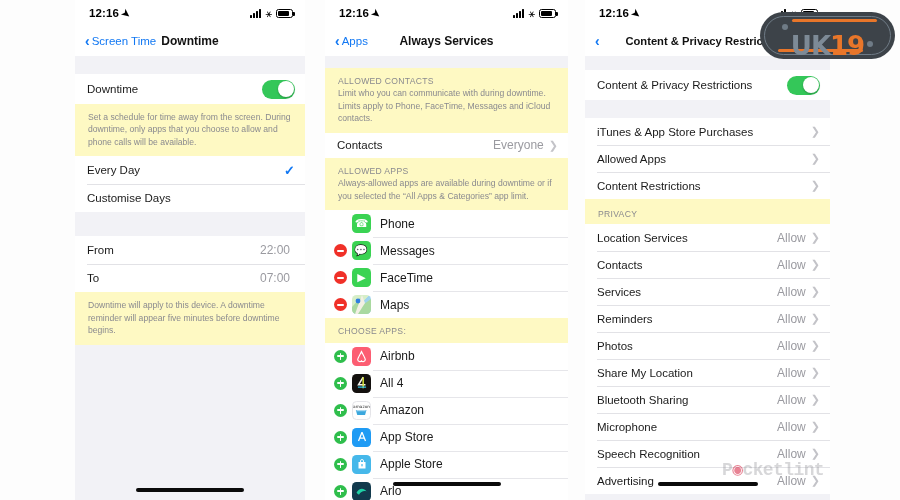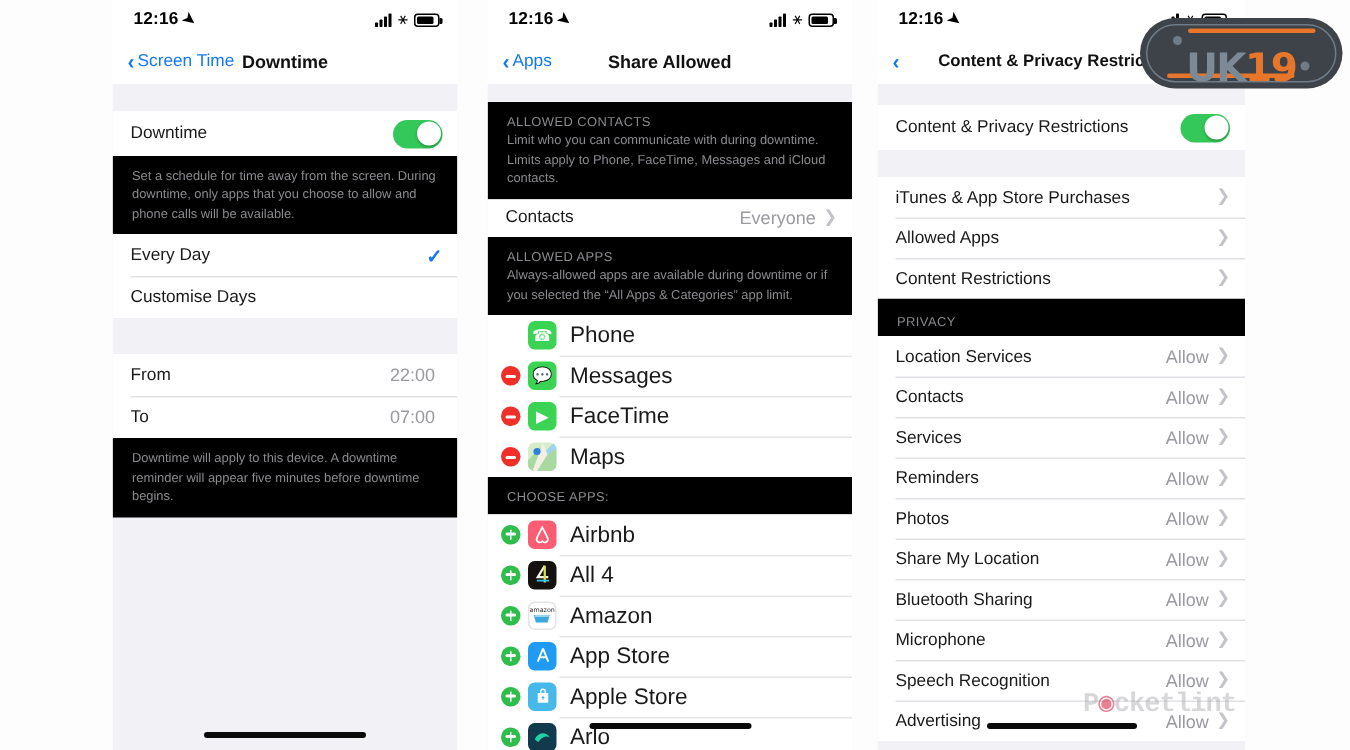--- a/index.html
+++ b/index.html
@@ -63,42 +63,42 @@
   .row + .row::before {
     content:""; position:absolute; left:12px; right:0; top:0; height:1px; background:#e2e2e6;
   }
   .row .label { flex:1; white-space:nowrap; overflow:hidden; text-overflow:ellipsis; }
   .row .value { color:#9a9aa0; font-size:12px; margin-right:5px; }
   .chev-r { color:#c3c3c8; font-size:11px; line-height:1; }
   .check { color:#1278f3; font-size:13px; font-weight:bold; }
 
   .footnote, .header-note {
     padding:7px 13px 8px; font-size:8.6px; line-height:1.45;
-    color:#8a8a8f; background:#000000;
+    color:#8a8a8f; background:#fef9c3;
   }
   .header-note .cap { display:block; color:#8a8a8f; letter-spacing:.3px; }
 
   
   .toggle { width:33px; height:19px; border-radius:10px; background:#34c759; position:relative; flex:0 0 auto; cursor:pointer; }
   .toggle b { position:absolute; top:1.5px; right:1.5px; width:16px; height:16px; border-radius:50%; background:#fff; box-shadow:0 1px 2px rgba(0,0,0,.28); }
 
   
   .approw { display:flex; align-items:center; min-height:27px; padding:0 10px 0 9px; background:#fff; position:relative; font-size:11.5px; }
   .approw + .approw::before { content:""; position:absolute; left:48px; right:0; top:0; height:1px; background:#e6e6ea; }
   .badge { width:13px; height:13px; border-radius:50%; flex:0 0 auto; position:relative; margin-right:5px; cursor:pointer; }
   .badge.minus { background:#f03028; }
   .badge.plus  { background:#2fbe4c; }
   .badge::before { content:""; position:absolute; left:3px; right:3px; top:5.8px; height:1.6px; background:#fff; border-radius:1px; }
   .badge.plus::after { content:""; position:absolute; top:3px; bottom:3px; left:5.7px; width:1.6px; background:#fff; border-radius:1px; }
   .badge.spacer { background:transparent; cursor:default; }
   .badge.spacer::before, .badge.spacer::after { display:none; }
   .appicon { width:19px; height:19px; border-radius:4.5px; flex:0 0 auto; margin-right:9px;
              display:flex; align-items:center; justify-content:center; font-size:11px; color:#fff;
              overflow:hidden; position:relative; }
-  .applabel { color:#1a1a1a; font-size:15px; }
+  .applabel { color:#1a1a1a; font-size:12px; }
 
   
   .homebar { position:absolute; bottom:8px; left:50%; transform:translateX(-50%);
              width:108px; height:4px; border-radius:3px; background:#0a0a0a; }
   #panel2 .homebar { bottom:14px; }
   #panel3 .homebar { bottom:14px; width:100px; }
 
   
   .wm-pill {
     position:absolute; left:760px; top:12px; width:135px; height:47px;
@@ -210,21 +210,21 @@
         <span class="batt">
             <span></span>
           </span>
       </div>
     </div>
     <div class="navbar">
       <div class="nav-back">
         <span class="chev">‹</span>
         <span>Apps</span>
       </div>
-      <div class="nav-title">Share Allowed</div>
+      <div class="nav-title">Always Services</div>
     </div>
     <div class="scroll">
       <div class="gap" style="height:12px"></div>
       <div class="header-note">
         <span class="cap">ALLOWED CONTACTS</span>
         <span>Limit who you can communicate with during downtime. Limits apply to Phone, FaceTime, Messages and iCloud contacts.</span>
       </div>
       <div class="group">
         <div class="row" style="min-height:25px">
           <span class="label">Contacts</span>

